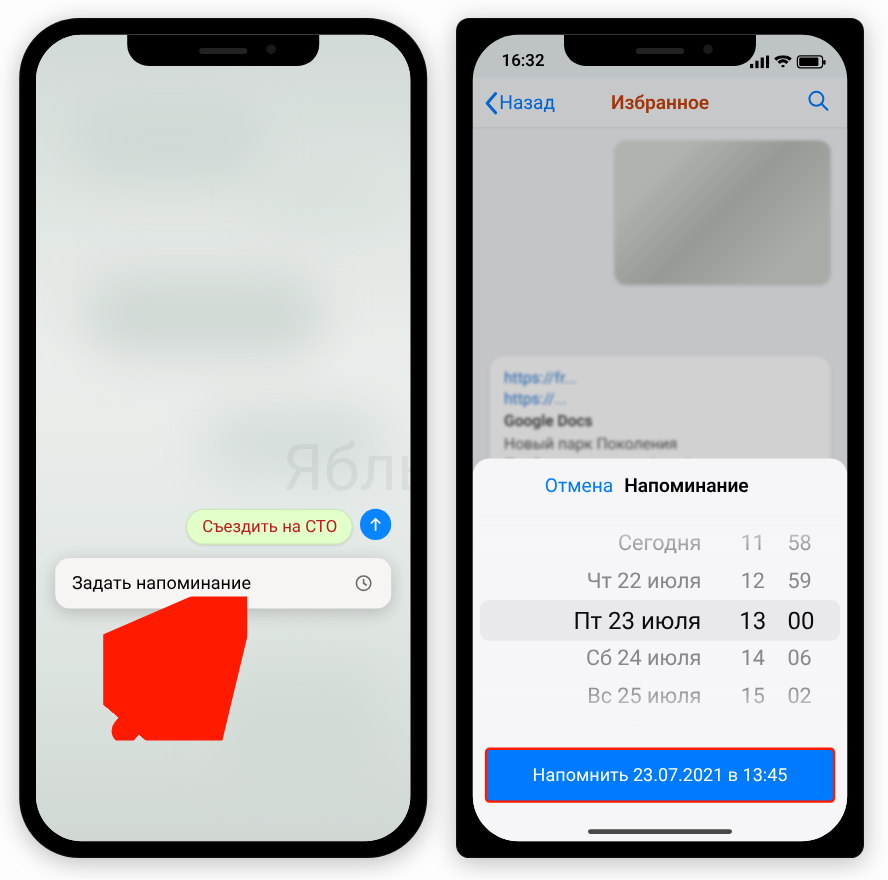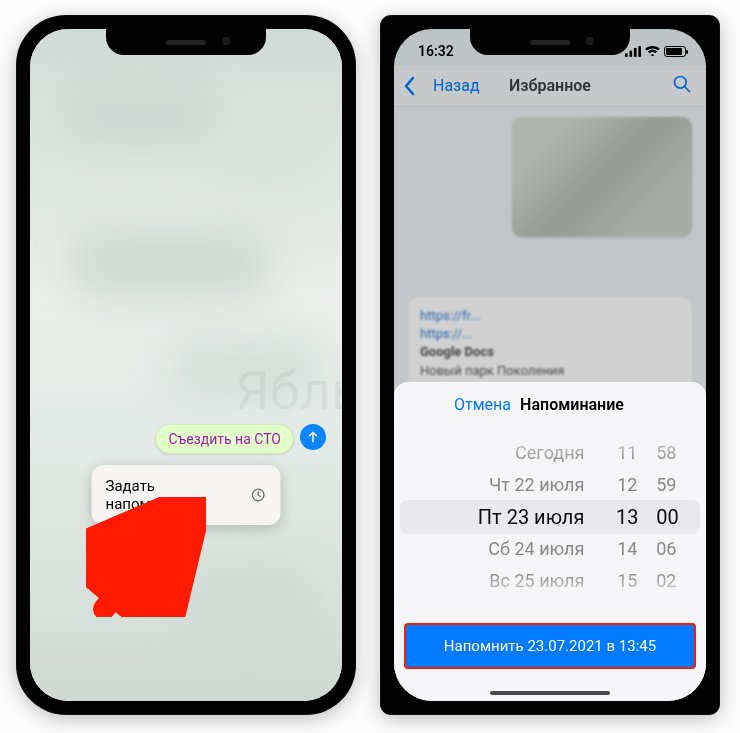--- a/index.html
+++ b/index.html
@@ -63,39 +63,39 @@
   }
 
   .msg-bubble {
     position: absolute;
     top: 395px; right: 48px;
     background: #e2ffca;
     border: 1px solid #cde8b9;
     border-radius: 16px;
     padding: 6px 12px;
     font-size: 14px;
-    color: #a21caf;
+    color: #b91c1c;
     box-shadow: 0 1px 2px rgba(0,0,0,0.1);
   }
   .send-btn {
     position: absolute;
     top: 395px; right: 16px;
     width: 26px; height: 26px;
     background: #0a84ff;
     border-radius: 50%;
     display: flex; align-items: center; justify-content: center;
     color: #fff;
   }
   .send-btn svg { width:14px; height:14px; }
 
   .reminder-btn {
     position: absolute;
     top: 436px; left: 50%;
     transform: translateX(-50%);
-    width: 189px;
+    width: 280px;
     background: #f6f5f4;
     border-radius: 12px;
     box-shadow: 0 3px 14px rgba(0,0,0,0.2);
     padding: 12px 14px;
     display: flex;
     align-items: center;
     justify-content: space-between;
     font-size: 15px;
     color: #000;
   }
@@ -119,23 +119,23 @@
   .battery { width:22px; height:11px; border:1px solid #000; border-radius:3px; position:relative; }
   .battery::after { content:""; position:absolute; right:-3px; top:3px; width:2px; height:4px; background:#000; border-radius:1px; }
   .battery-fill { position:absolute; left:1px; top:1px; bottom:1px; width:80%; background:#000; border-radius:1px; }
 
   .navbar {
     position:absolute; top:36px; left:0; right:0; height:42px;
     display:flex; align-items:center; justify-content:center;
     border-bottom: 0.5px solid rgba(0,0,0,0.1);
     background: rgba(247,247,248,0.75);
   }
-  .nav-back { position:absolute; left:8px; display:flex; align-items:center; color:#007aff; font-size:16px; gap:17px; }
+  .nav-back { position:absolute; left:8px; display:flex; align-items:center; color:#007aff; font-size:16px; gap:0; }
   .nav-back svg { width:14px; height:20px; }
-  .nav-title { font-size:16px; font-weight:600; color:#404040; }
+  .nav-title { font-size:16px; font-weight:600; color:#c2410c; }
   .nav-search { position:absolute; right:14px; color:#007aff; }
   .nav-search svg { width:20px; height:20px; }
 
   .chat-body { position:absolute; top:78px; left:0; right:0; bottom:0; background:#eff1f4; filter: blur(1.2px); padding:10px 14px; }
   .chatimg { width:180px; height:120px; background: linear-gradient(135deg,#d8dbd5 20%,#b7bdb6 50%,#cdd1cb 80%); border-radius:10px; margin-left:auto; box-shadow:0 1px 3px rgba(0,0,0,0.1); }
   .chatmsg { background:#fff; border-radius:12px; padding:10px 12px; margin-top:60px; font-size:13px; line-height:1.4; color:#5a5a5a; box-shadow:0 1px 2px rgba(0,0,0,0.06); }
   .chatmsg .link { color:#2e7bd6; filter:blur(0.5px); }
   .chatmsg .bold { font-weight:600; color:#444; }
 
   .sheet-overlay { position:absolute; inset:0; background:rgba(0,0,0,0.18); }

